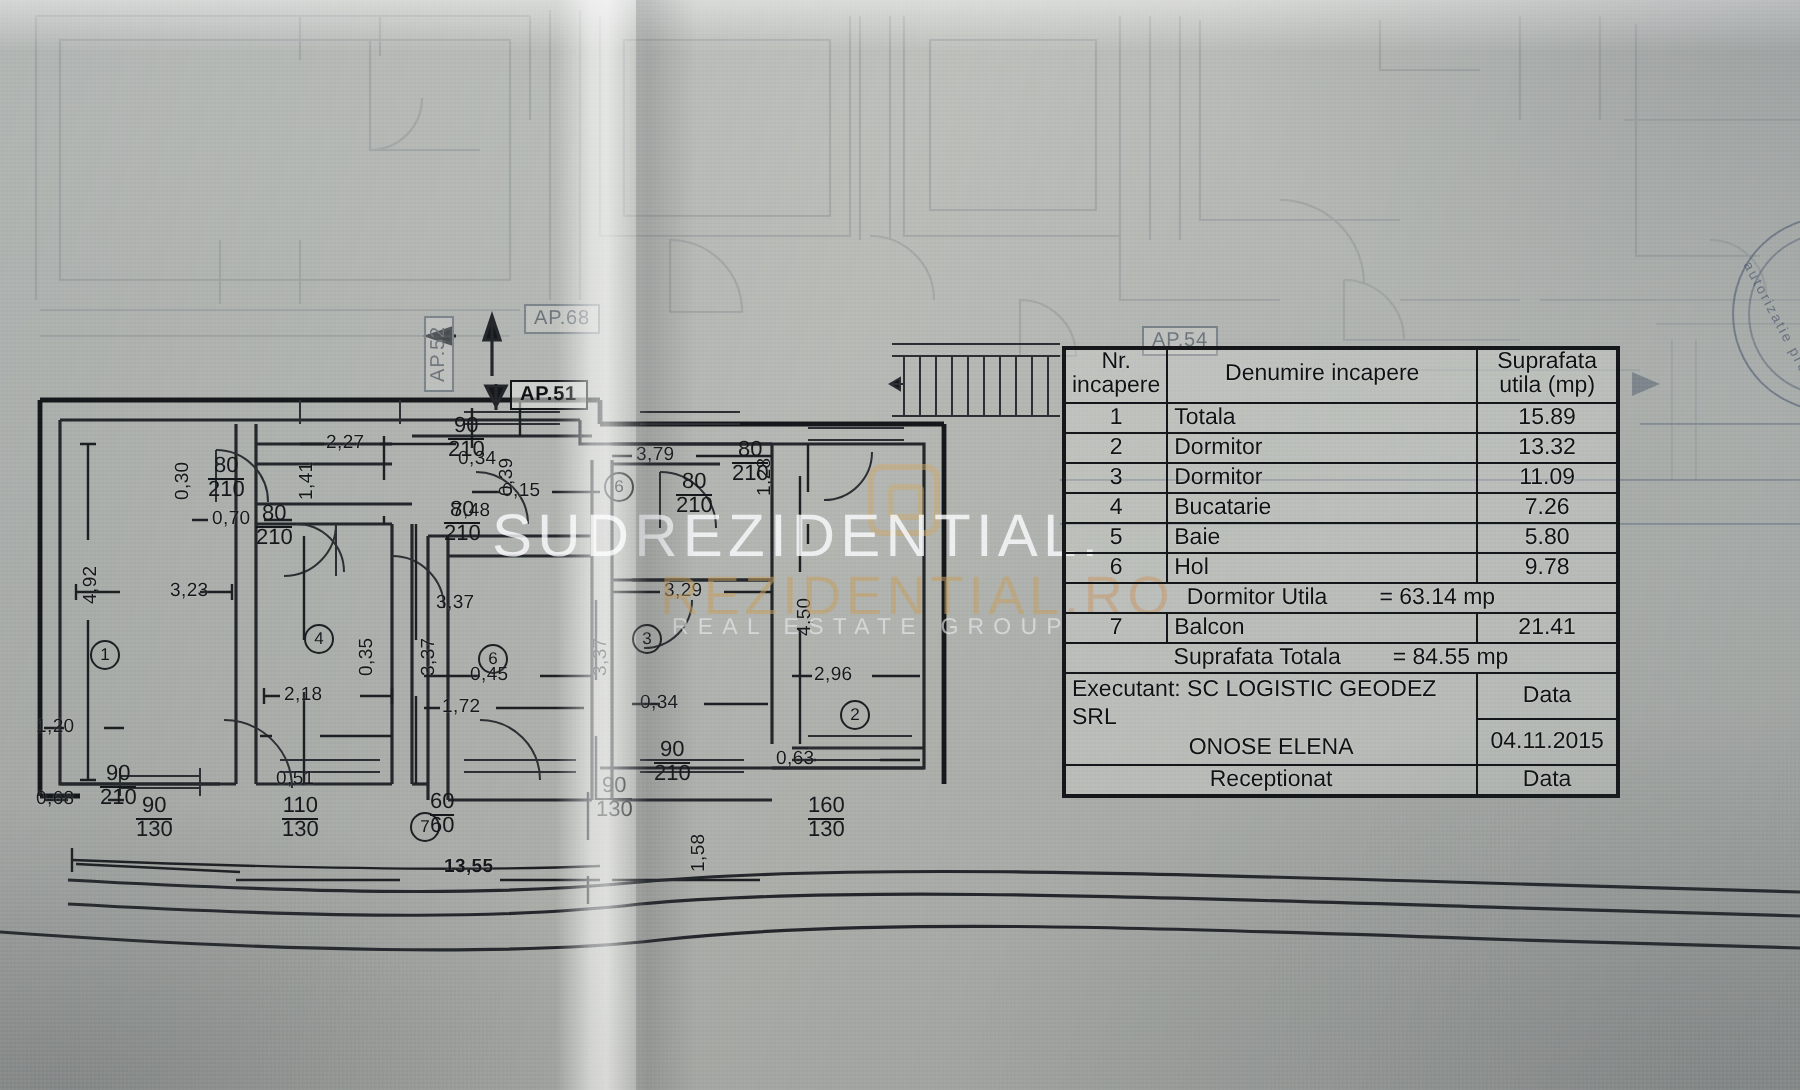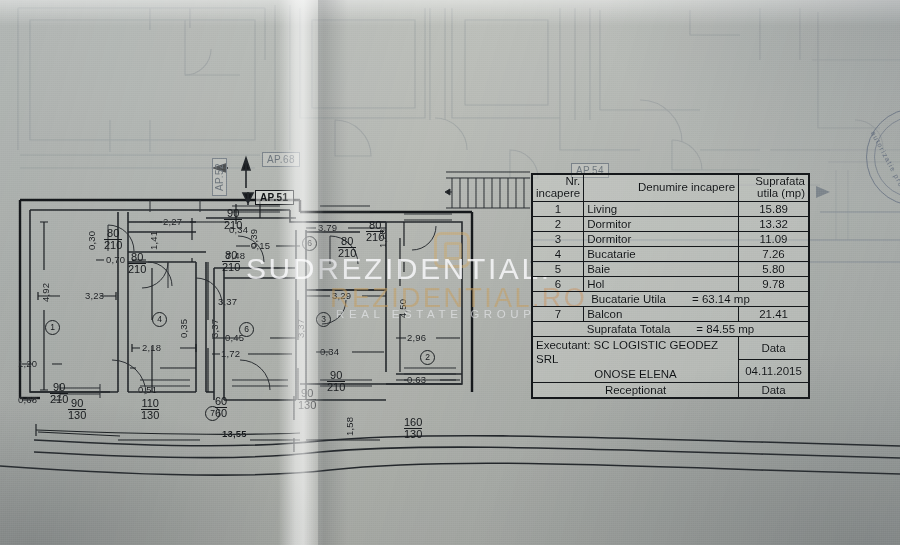--- a/index.html
+++ b/index.html
@@ -83,21 +83,21 @@
 
   
   #tbl{position:absolute;left:531px;top:173px;width:279px;border:2px solid #14171a;
        border-collapse:collapse;background:rgba(222,224,220,.30);}
   #tbl td{border:1.4px solid #14171a;color:#0f1214;font-size:11.5px;
           font-family:"Liberation Sans",sans-serif;padding:1px 3px;
           text-shadow:0 0 1px rgba(255,255,255,.45);}
   .c-nr{width:38px;text-align:center;}
   .c-nm{width:148px;text-align:left;padding-left:7px;}
   .c-sf{width:auto;text-align:center;}
-  .th{text-align:right;font-size:11px;line-height:1.04;padding:2px 2px;}
+  .th{text-align:center;font-size:11px;line-height:1.04;padding:2px 2px;}
   .span-lbl{text-align:center;font-size:12px;padding:4px 2px;}
   .span-lbl .sp{display:inline-block;}
   .span-lbl .eq{display:inline-block;margin-left:26px;}
   .exec{font-size:10.5px;text-align:center;line-height:1.25;padding:2px 2px;}
   .exec .l1{display:block;text-align:left;}
   .exec .l2{display:block;text-align:center;}
   .datacell{text-align:center;font-size:12px;}
   .recep{text-align:center;font-size:12px;}
 
   
@@ -342,27 +342,27 @@
     <div class="circnum" style="left:316px;top:312px;">3</div>
     <div class="circnum" style="left:152px;top:312px;">4</div>
     <div class="circnum" style="left:239px;top:322px;">6</div>
     <div class="circnum" style="left:302px;top:236px;">6</div>
     <div class="circnum" style="left:205px;top:406px;">7</div>
 
     <div class="txt" style="left:62px;top:290px;margin-left:23px;">3,23</div>
     <div class="txt" style="left:142px;top:342px;">2,18</div>
     <div class="txt" style="left:138px;top:384px;">0,51</div>
     <div class="txt" style="left:221px;top:348px;">1,72</div>
-    <div class="txt" style="left:225px;top:332px;">0,45</div>
+    <div class="txt" style="left:235px;top:332px;">0,45</div>
     <div class="txt" style="left:163px;top:216px;">2,27</div>
     <div class="txt" style="left:318px;top:222px;">3,79</div>
     <div class="txt" style="left:332px;top:290px;">3,29</div>
     <div class="txt" style="left:320px;top:346px;">0,34</div>
     <div class="txt" style="left:407px;top:332px;">2,96</div>
-    <div class="txt" style="left:407px;top:374px;">0,63</div>
+    <div class="txt" style="left:388px;top:374px;">0,63</div>
     <div class="txt" style="left:18px;top:358px;">1,20</div>
     <div class="txt" style="left:18px;top:394px;">0,68</div>
     <div class="txt" style="left:106px;top:254px;">0,70</div>
     <div class="txt" style="left:251px;top:240px;">0,15</div>
     <div class="txt" style="left:226px;top:250px;">7,48</div>
     <div class="txt" style="left:218px;top:296px;">3,37</div>
     <div class="txt" style="left:229px;top:224px;">0,34</div>
     <div class="txt b" style="left:222px;top:428px;">13,55</div>
 
     <div class="txt rot" style="left:40px;top:302px;">4,92</div>
@@ -417,21 +417,21 @@
       <span class="d">130</span>
     </div>
     <div class="frac" style="left:141px;top:398px;">
       <span class="n">110</span>
       <span class="d">130</span>
     </div>
     <div class="frac" style="left:215px;top:396px;">
       <span class="n">60</span>
       <span class="d">60</span>
     </div>
-    <div class="frac" style="left:404px;top:398px;margin-top:19px;">
+    <div class="frac" style="left:404px;top:398px;">
       <span class="n">160</span>
       <span class="d">130</span>
     </div>
   </div>
 
   <div class="wm wm-logo"></div>
   <div class="wm wm-main">SUDREZIDENTIAL.</div>
   <div class="wm wm-sub">
     <span>REZIDENTIAL</span><span class="ro">.RO</span>
   </div>
@@ -446,21 +446,21 @@
       </td>
       <td class="c-nm th">Denumire incapere</td>
       <td class="c-sf th">
         <span>Suprafata</span><br>
         <span>utila (mp)</span>
       </td>
     </tr>
 
     <tr>
       <td class="c-nr">1</td>
-      <td class="c-nm">Living</td>
+      <td class="c-nm">Totala</td>
       <td class="c-sf">15.89</td>
     </tr>
     <tr>
       <td class="c-nr">2</td>
       <td class="c-nm">Dormitor</td>
       <td class="c-sf">13.32</td>
     </tr>
     <tr>
       <td class="c-nr">3</td>
       <td class="c-nm">Dormitor</td>
@@ -477,21 +477,21 @@
       <td class="c-sf">5.80</td>
     </tr>
     <tr>
       <td class="c-nr">6</td>
       <td class="c-nm">Hol</td>
       <td class="c-sf">9.78</td>
     </tr>
 
     <tr>
       <td class="span-lbl" colspan="3">
-        <span class="sp">Bucatarie Utila</span><span class="eq">= 63.14 mp</span>
+        <span class="sp">Dormitor Utila</span><span class="eq">= 63.14 mp</span>
       </td>
     </tr>
 
     <tr>
       <td class="c-nr">7</td>
       <td class="c-nm">Balcon</td>
       <td class="c-sf">21.41</td>
     </tr>
 
     <tr>

